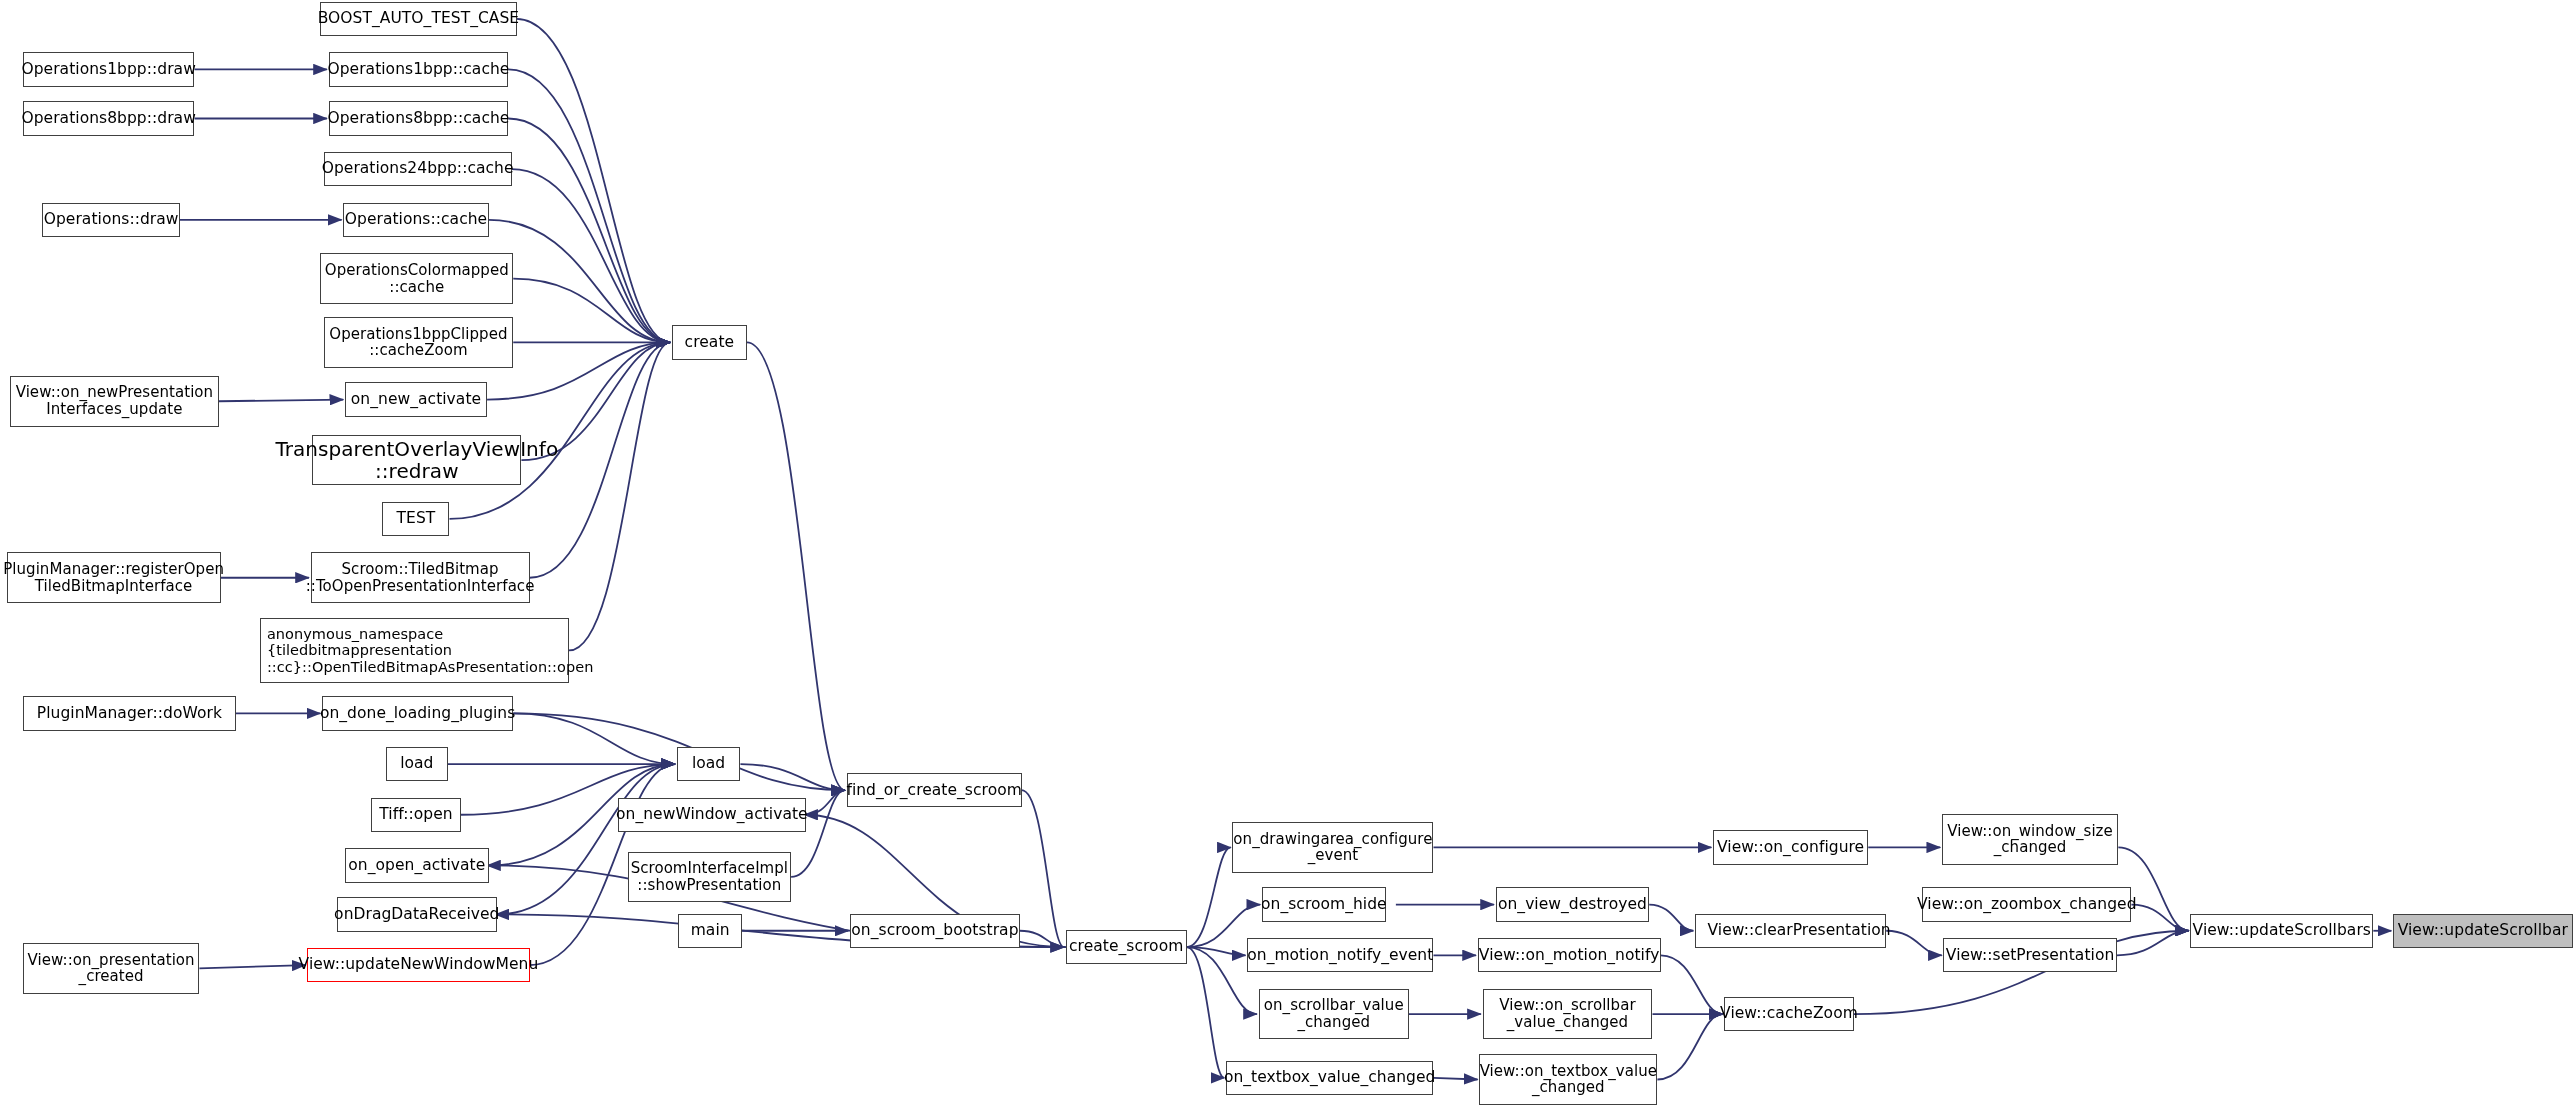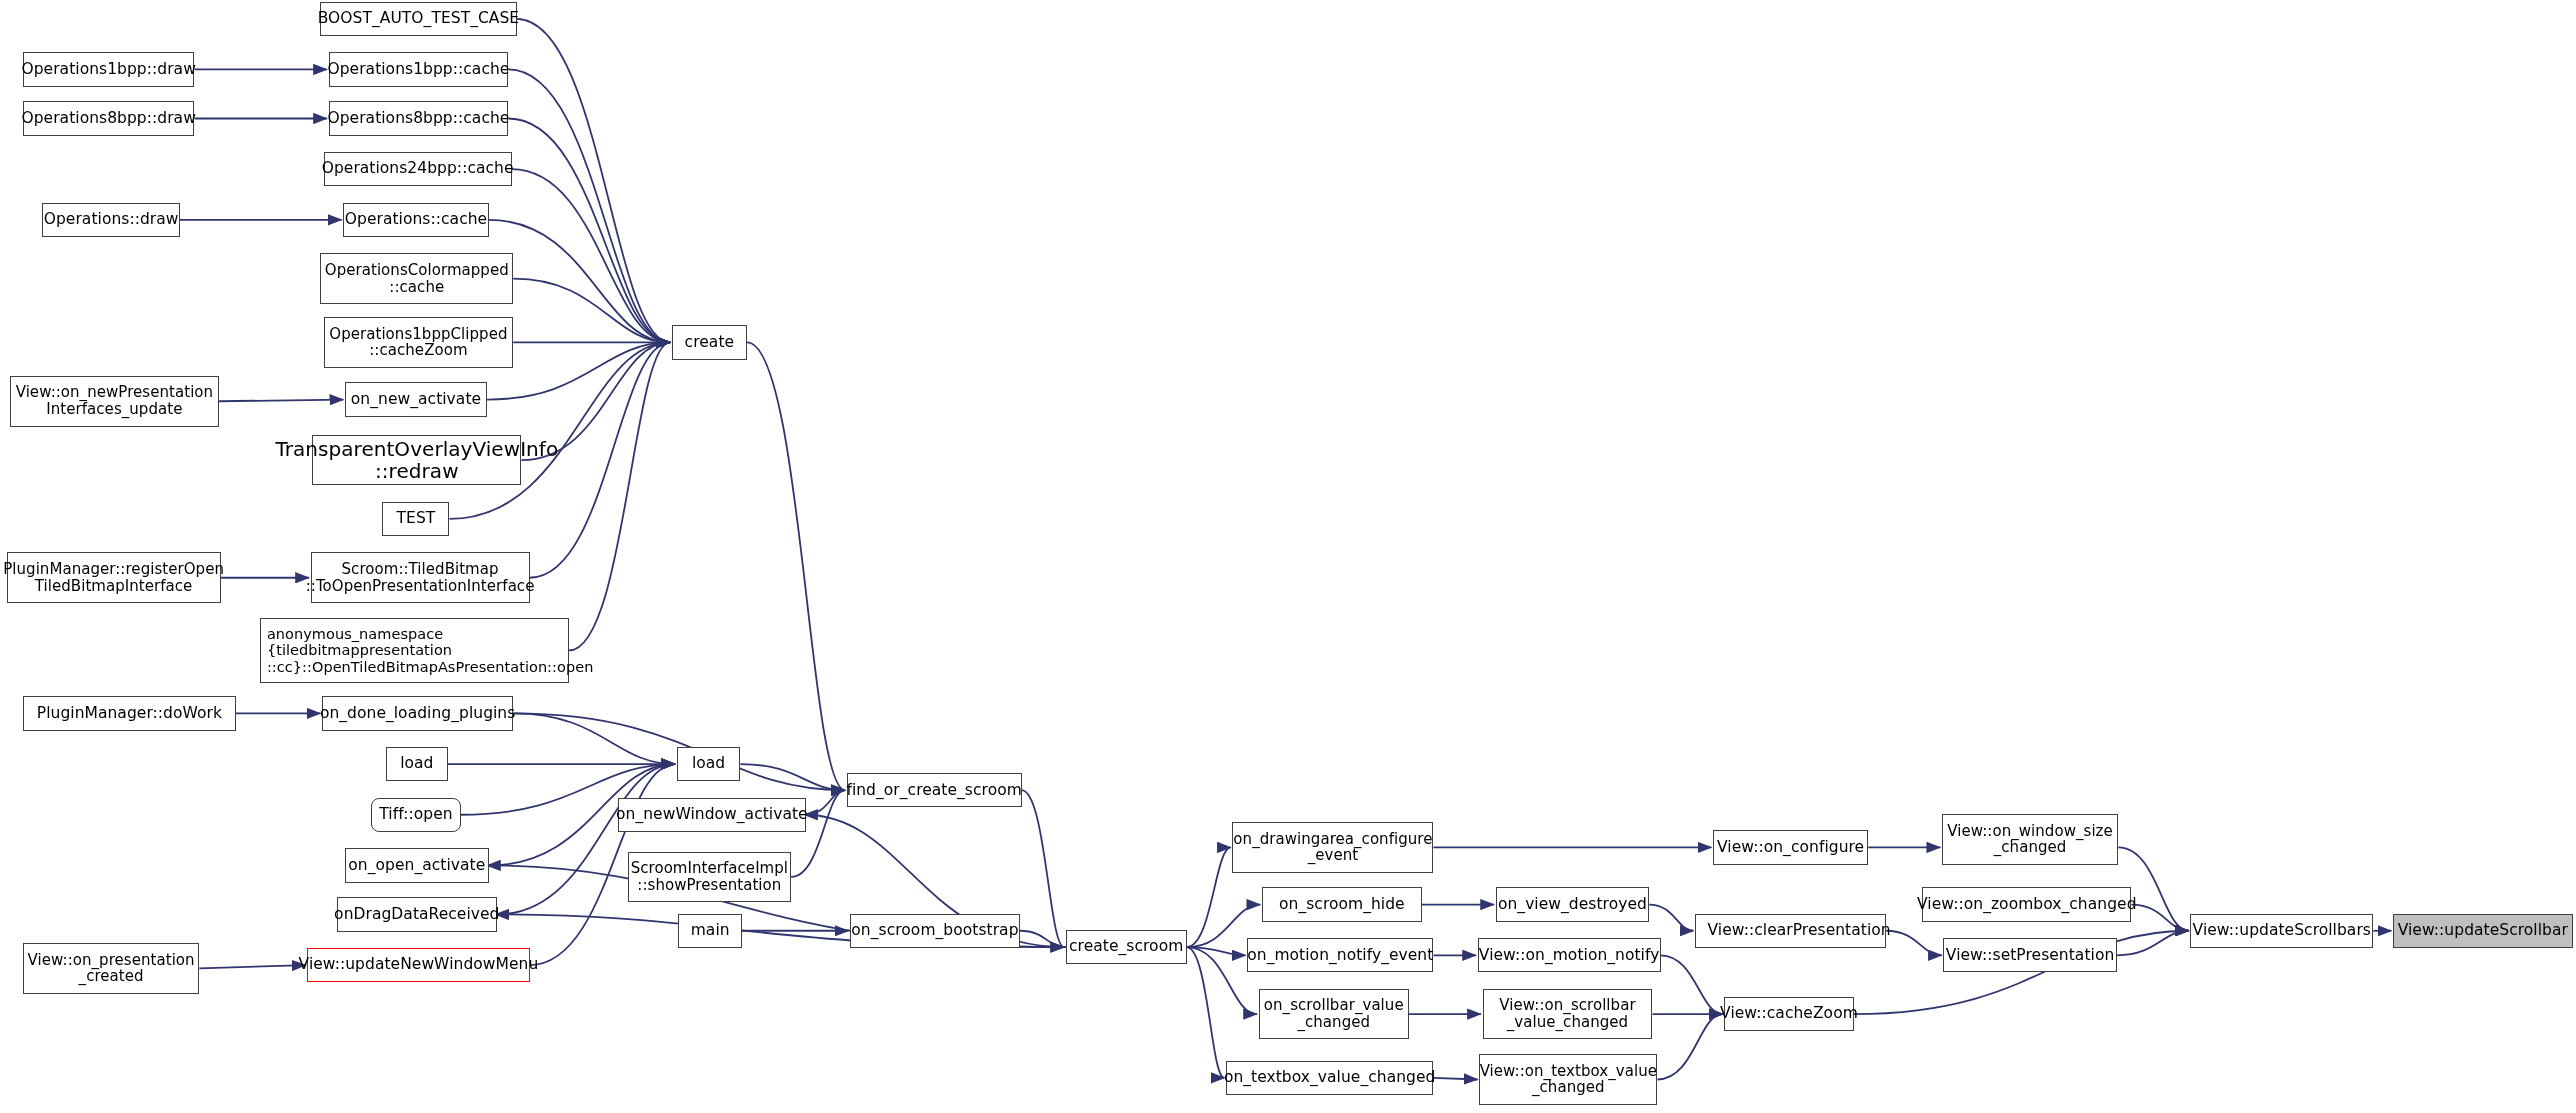--- a/index.html
+++ b/index.html
@@ -147,38 +147,38 @@
       <div class="node" style="left: 310.558px; top: 552.414px; width: 219.025px; height: 50.6652px; font-size: 15px;">Scroom::TiledBitmap
 ::ToOpenPresentationInterface</div>
       <div class="node" style="left: 259.888px; top: 617.789px; width: 308.924px; height: 65.3744px; font-size: 14.5px; justify-content: flex-start; text-align: left; padding-left: 6px;">anonymous_namespace
 {tiledbitmappresentation
 ::cc}::OpenTiledBitmapAsPresentation::open</div>
       <div class="node" style="left: 22.8832px; top: 696.238px; width: 213px; height: 34.3216px;">PluginManager::doWork</div>
       <div class="node" style="left: 322px; top: 696.238px; width: 191.239px; height: 34.3216px;">on_done_loading_plugins</div>
       <div class="node" style="left: 385.746px; top: 746.903px; width: 62.1117px; height: 34.3216px;">load</div>
       <div class="node" style="left: 676.69px; top: 746.903px; width: 63.7462px; height: 34.3216px;">load</div>
       <div class="node" style="left: 846.68px; top: 773.053px; width: 174.893px; height: 34.3216px;">find_or_create_scroom</div>
-      <div class="node" style="left: 371.036px; top: 797.568px; width: 89.8985px; height: 34.3216px; border-radius: 8px;">Tiff::open</div>
+      <div class="node" style="left: 371.036px; top: 797.568px; width: 89.8985px; height: 34.3216px;">Tiff::open</div>
       <div class="node" style="left: 617.848px; top: 797.568px; width: 187.97px; height: 34.3216px;">on_newWindow_activate</div>
       <div class="node" style="left: 344.883px; top: 848.233px; width: 143.838px; height: 34.3216px;">on_open_activate</div>
       <div class="node" style="left: 627.655px; top: 851.502px; width: 163.452px; height: 50.6652px; font-size: 15px;">ScroomInterfaceImpl
 ::showPresentation</div>
       <div class="node" style="left: 336.711px; top: 897.264px; width: 160.183px; height: 34.3216px;">onDragDataReceived</div>
       <div class="node" style="left: 678.325px; top: 913.608px; width: 63.7462px; height: 34.3216px;">main</div>
       <div class="node" style="left: 849.949px; top: 913.608px; width: 169.99px; height: 34.3216px;">on_scroom_bootstrap</div>
       <div class="node" style="left: 1065.71px; top: 929.952px; width: 120.954px; height: 34.3216px;">create_scroom</div>
       <div class="node" style="left: 22.8832px; top: 943.026px; width: 176.528px; height: 50.6652px; font-size: 15px;">View::on_presentation
 _created</div>
       <div class="node redborder" style="left: 307.289px; top: 947.93px; width: 222.294px; height: 34.3216px;">View::updateNewWindowMenu</div>
       <div class="node" style="left: 1232.43px; top: 822.084px; width: 201.046px; height: 50.6652px; font-size: 15px;">on_drawingarea_configure
 _event</div>
       <div class="node" style="left: 1712.97px; top: 830.256px; width: 155.279px; height: 34.3216px;">View::on_configure</div>
       <div class="node" style="left: 1941.81px; top: 814px; width: 176.528px; height: 50.6652px; font-size: 15px;">View::on_window_size
 _changed</div>
-      <div class="node" style="left: 1261.85px; top: 887.458px; width: 160px; height: 34.3216px;">on_scroom_hide</div>
+      <div class="node" style="left: 1261.85px; top: 887.458px; width: 124px; height: 34.3216px;">on_scroom_hide</div>
       <div class="node" style="left: 1495.58px; top: 887.458px; width: 153.645px; height: 34.3216px;">on_view_destroyed</div>
       <div class="node" style="left: 1922.19px; top: 887.458px; width: 209.218px; height: 34.3216px;">View::on_zoombox_changed</div>
       <div class="node" style="left: 1694.99px; top: 913.608px; width: 191.239px; height: 34.3216px; padding-left: 20px;">View::clearPresentation</div>
       <div class="node" style="left: 1247.14px; top: 938.123px; width: 186.335px; height: 34.3216px;">on_motion_notify_event</div>
       <div class="node" style="left: 1477.6px; top: 938.123px; width: 183.066px; height: 34.3216px;">View::on_motion_notify</div>
       <div class="node" style="left: 1943.44px; top: 938.123px; width: 173.259px; height: 34.3216px;">View::setPresentation</div>
       <div class="node" style="left: 2190.25px; top: 913.608px; width: 183.066px; height: 34.3216px;">View::updateScrollbars</div>
       <div class="node highlight" style="left: 2392.93px; top: 913.608px; width: 179.797px; height: 34.3216px;">View::updateScrollbar</div>
       <div class="node" style="left: 1258.58px; top: 988.789px; width: 150.376px; height: 50.6652px; font-size: 15px;">on_scrollbar_value
 _changed</div>

